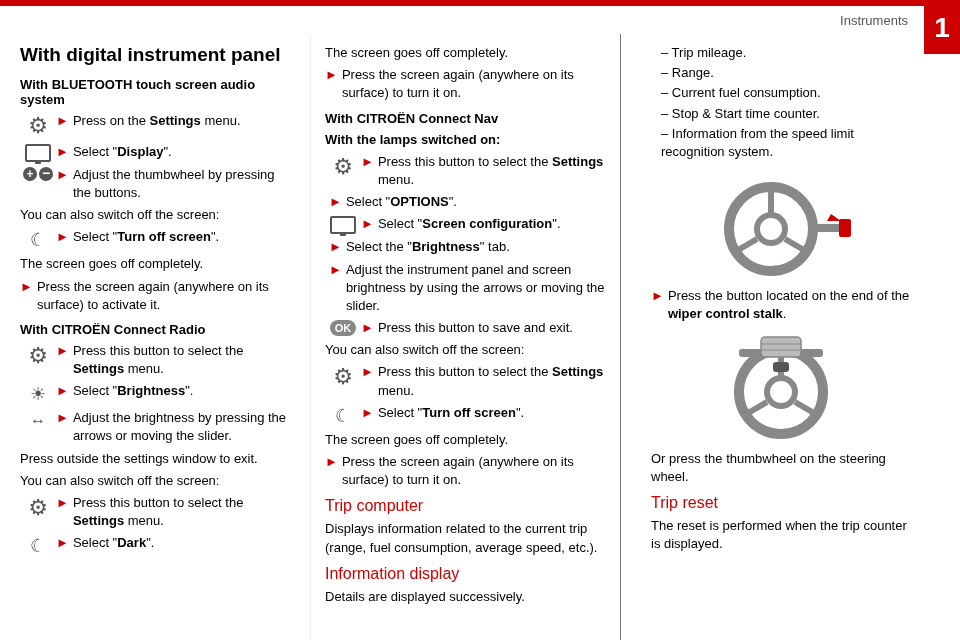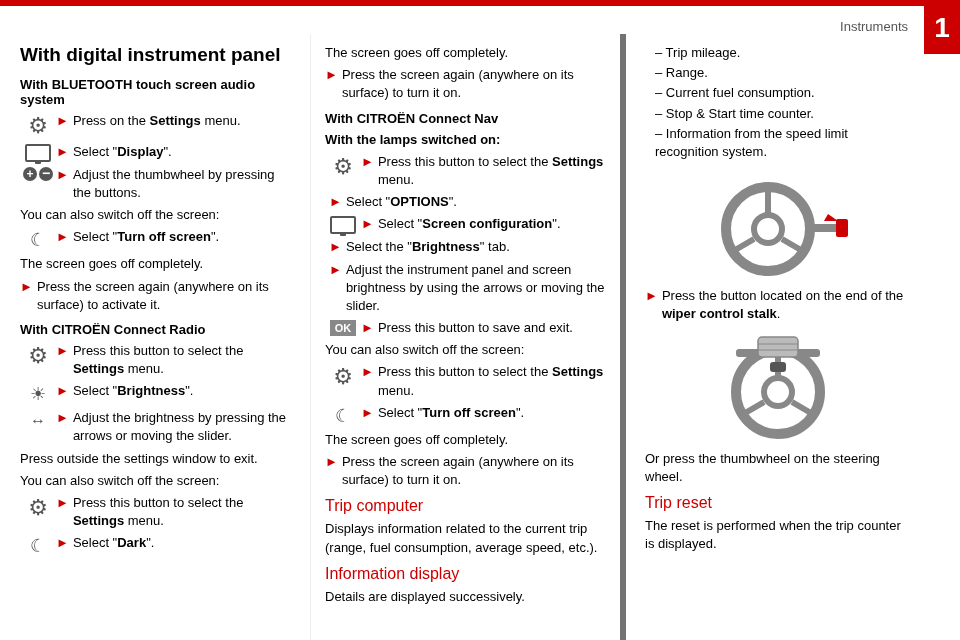--- a/index.html
+++ b/index.html
@@ -39,21 +39,21 @@
     }
 
     
     .header-area {
       position: absolute;
       top: 6px;
       right: 36px;
       left: 0;
       height: 28px;
       display: flex;
-      align-items: flex-end;
+      align-items: center;
       justify-content: flex-end;
       padding-right: 16px;
     }
     .header-title {
       font-size: 13px;
       color: #555;
     }
 
     
     .content {
@@ -79,22 +79,22 @@
     .col-mid {
       width: 310px;
       padding: 10px 14px 10px 14px;
       border-left: 1px solid #eee;
       overflow: hidden;
     }
 
     
     .col-right {
       flex: 1;
-      padding: 10px 14px 10px 19px;
-      border-left: 6px solid #737373;
+      padding: 10px 14px 10px 30px;
+      border-left: 1px solid #737373;
       overflow: hidden;
     }
 
     h1 {
       font-size: 19px;
       font-weight: bold;
       color: #000;
       margin-bottom: 10px;
       line-height: 1.2;
     }
@@ -224,21 +224,21 @@
       font-size: 16px;
       color: #555;
     }
 
     .icon-ok {
       background: #888;
       color: #fff;
       font-size: 11px;
       font-weight: bold;
       padding: 2px 5px;
-      border-radius: 0;
+      border-radius: 8px;
     }
 
     
     .img-container {
       display: flex;
       justify-content: center;
       margin: 8px 0;
     }
 
     .list-dashes {

